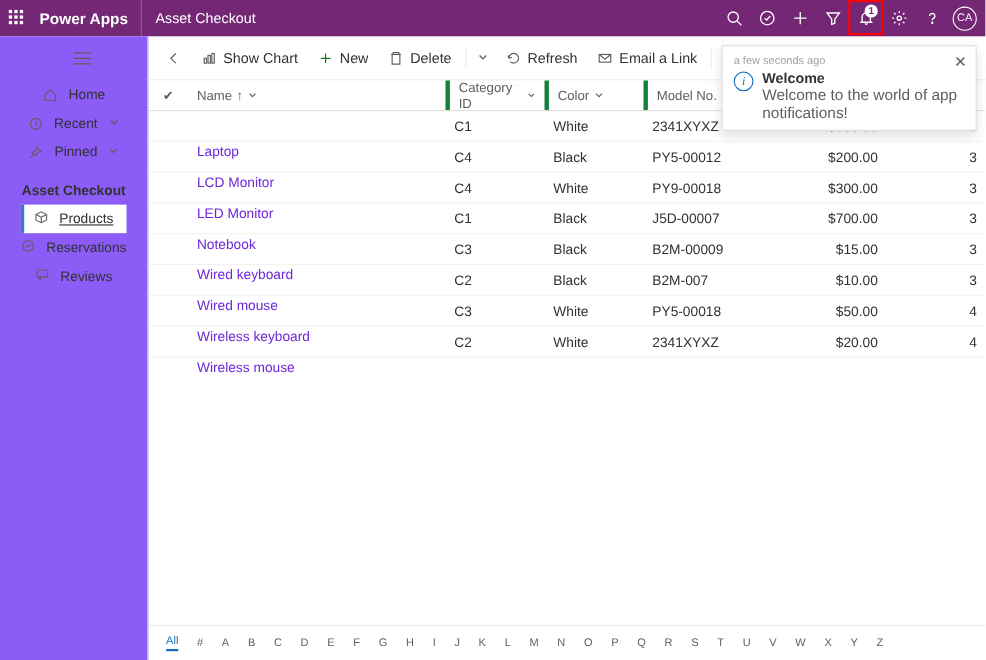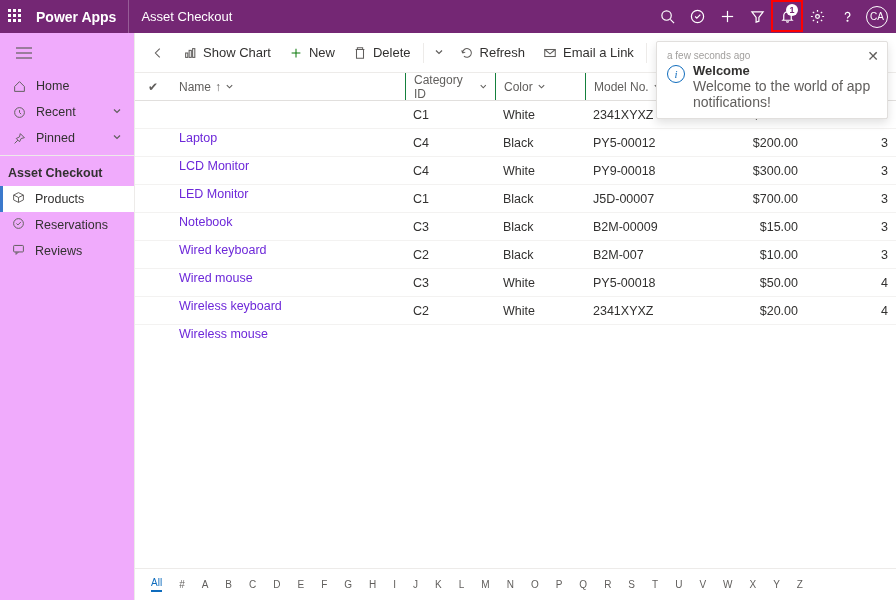--- a/index.html
+++ b/index.html
@@ -11,45 +11,45 @@
 .divider { width: 1px; height: 33px; background: rgba(255,255,255,.25); margin: 0 12px; }
 .app-name { font-size: 13px; }
 .spacer { flex: 1; }
 .tb-btn { width: 30px; height: 33px; display: flex; align-items: center; justify-content: center; cursor: pointer; position: relative; }
 .tb-btn svg { stroke: #fff; fill: none; stroke-width: 1.3; }
 .highlight-box { border: 2px solid #ff0000; height: 32px; width: 32px; position: absolute; top: 0; left: -1px; }
 .notif-badge { position: absolute; top: 4px; right: 4px; background: #fff; color: #742774; font-size: 9px; font-weight: 600; width: 12px; height: 12px; border-radius: 50%; display: flex; align-items: center; justify-content: center; }
 .avatar { width: 22px; height: 22px; border: 1px solid #fff; border-radius: 50%; display: flex; align-items: center; justify-content: center; font-size: 10px; margin-left: 4px; cursor: pointer; }
 
 .body { display: flex; height: 567px; }
-.sidebar { width: 140px; border-right: 1px solid #edebe9; background: #f0abfc; display: flex; flex-direction: column; }
+.sidebar { width: 140px; border-right: 1px solid #edebe9; background: #8b5cf6; display: flex; flex-direction: column; align-items: center; }
 .hamburger { height: 40px; display: flex; align-items: center; padding-left: 16px; cursor: pointer; }
 .hamburger svg { stroke: #605e5c; }
 .nav-item { height: 26px; display: flex; align-items: center; padding: 0 12px; cursor: pointer; font-size: 12.5px; color: #323130; gap: 10px; }
 .nav-item .ico { width: 14px; display: flex; justify-content: center; }
 .nav-item .chev { margin-left: auto; }
 .nav-section { font-size: 12.5px; font-weight: 600; padding: 6px 8px; color: #323130; }
 .subnav-item { height: 26px; display: flex; align-items: center; padding: 0 12px 0 12px; cursor: pointer; font-size: 12.5px; gap: 10px; }
-.subnav-item.selected { background: #fff; position: relative; }
+.subnav-item.selected { background: #fff; position: relative; text-decoration: underline; }
 .subnav-item.selected::before { content: ""; position: absolute; left: 0; top: 0; width: 3px; height: 100%; background: #3b79cc; }
 
 .main { flex: 1; display: flex; flex-direction: column; position: relative; }
 .cmdbar { height: 40px; display: flex; align-items: center; padding: 0 8px; border-bottom: 1px solid #edebe9; gap: 2px; }
 .cmd-btn { display: flex; align-items: center; height: 32px; padding: 0 8px; gap: 6px; cursor: pointer; font-size: 13px; color: #323130; }
 .cmd-btn .ico { display: flex; align-items: center; }
 .cmd-btn .ico svg { stroke: #605e5c; fill: none; stroke-width: 1.2; }
 .cmd-sep { width: 1px; height: 20px; background: #edebe9; margin: 0 2px; }
 .cmd-green svg { stroke: #107c10 !important; }
 .cmd-chev { padding: 0 6px; cursor: pointer; }
 
 .view-title { padding: 8px 0 6px 24px; font-size: 17px; font-weight: 600; display: flex; align-items: center; gap: 6px; }
 .grid { flex: 1; overflow: auto; }
 .grid-head { display: flex; border-bottom: 1px solid #e1dfdd; height: 28px; align-items: center; font-size: 12px; color: #605e5c; }
 .col-check { width: 36px; display: flex; justify-content: center; }
-.col { padding: 0 8px; display: flex; align-items: center; gap: 4px; cursor: pointer; border-left: 1px solid #15803d; height: 100%; }
+.col { padding: 0 8px; display: flex; align-items: center; gap: 4px; cursor: pointer; border-left: 4px solid #15803d; height: 100%; }
 .col.first { border-left: none; }
 .c-name { width: 234px; }
 .c-cat { width: 90px; }
 .c-color { width: 90px; }
 .c-model { width: 94px; }
 .c-price { width: 90px; justify-content: flex-end; margin-left: 37px; }
 .c-rating { width: 90px; justify-content: flex-end; }
 .row { display: flex; height: 28px; align-items: center; border-bottom: 1px solid #f3f2f1; font-size: 12.5px; }
 .row .c-name { color: #6d28d9; cursor: pointer; margin-top: 46px; }
 .row .cell { padding: 0 8px; }

